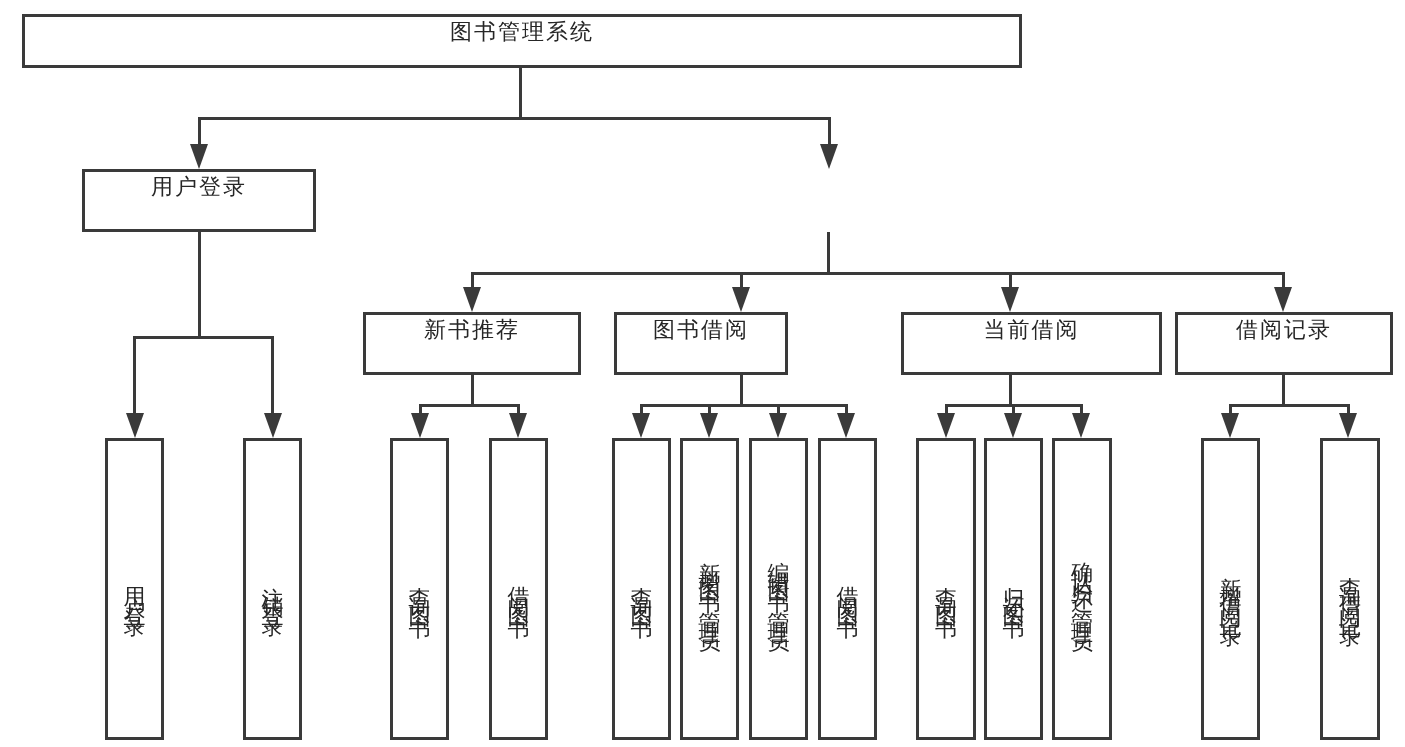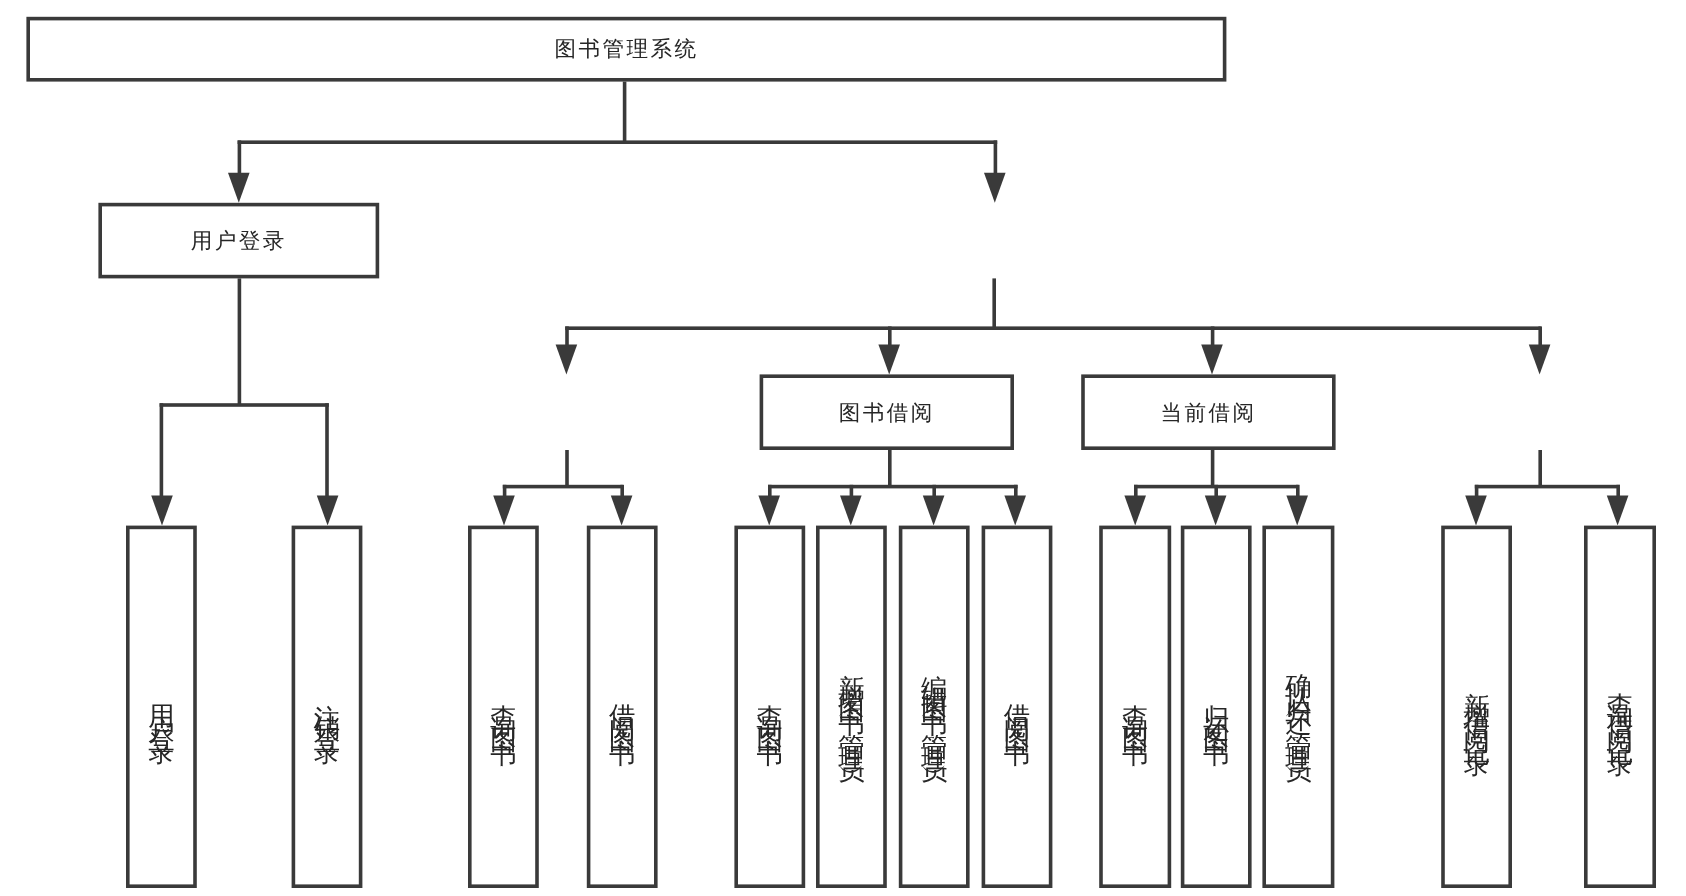--- a/index.html
+++ b/index.html
@@ -16,22 +16,22 @@
     background:var(--background,#fff);
     font-family:"Liberation Sans", sans-serif;
     color:var(--text,#262626);
     overflow:hidden;
   }
   .box{
     position:absolute;
     box-sizing:border-box;
     background:var(--box-fill,#fff);
     border:3px solid var(--line,#3a3a3a);
-    display:flex;align-items:center;justify-content:center;
-    font-size:18px;letter-spacing:2px;
+    display:flex;align-items:flex-start;justify-content:center;
+    font-size:22px;letter-spacing:2px;
     white-space:nowrap;
   }
   .l2{top:169px;height:63px;}
   .l3{top:312px;height:63px;}
   .vbox{
     position:absolute;
     box-sizing:border-box;
     top:438px;height:302px;width:59px;
     background:var(--box-fill,#fff);
     border:3px solid var(--line,#3a3a3a);
@@ -97,25 +97,31 @@
   <div class="hline" style="left:471px;top:272px;width:813px"></div>
   <div class="vline" style="left:471px;top:272px;height:16px"></div>
   <div class="arr" style="left:463px;top:287px"></div>
   <div class="vline" style="left:740px;top:272px;height:16px"></div>
   <div class="arr" style="left:732px;top:287px"></div>
   <div class="vline" style="left:1009px;top:272px;height:16px"></div>
   <div class="arr" style="left:1001px;top:287px"></div>
   <div class="vline" style="left:1282px;top:272px;height:16px"></div>
   <div class="arr" style="left:1274px;top:287px"></div>
 
-  <div class="box l3" style="left:633px;width:212px">
+  <div class="box l3" style="left:363px;width:218px">
+    <span>新书推荐</span>
+  </div>
+  <div class="box l3" style="left:614px;width:174px">
     <span>图书借阅</span>
   </div>
-  <div class="box l3" style="left:901px;width:212px">
+  <div class="box l3" style="left:901px;width:261px">
     <span>当前借阅</span>
+  </div>
+  <div class="box l3" style="left:1175px;width:218px">
+    <span>借阅记录</span>
   </div>
 
   <div class="vline" style="left:471px;top:375px;height:30px"></div>
   <div class="hline" style="left:419px;top:404px;width:100px"></div>
   <div class="vline" style="left:419px;top:404px;height:10px"></div>
   <div class="arr" style="left:411px;top:413px"></div>
   <div class="vline" style="left:517px;top:404px;height:10px"></div>
   <div class="arr" style="left:509px;top:413px"></div>
   <div class="vbox" style="left:390px">
     <span class="vtext">查询图书</span>

